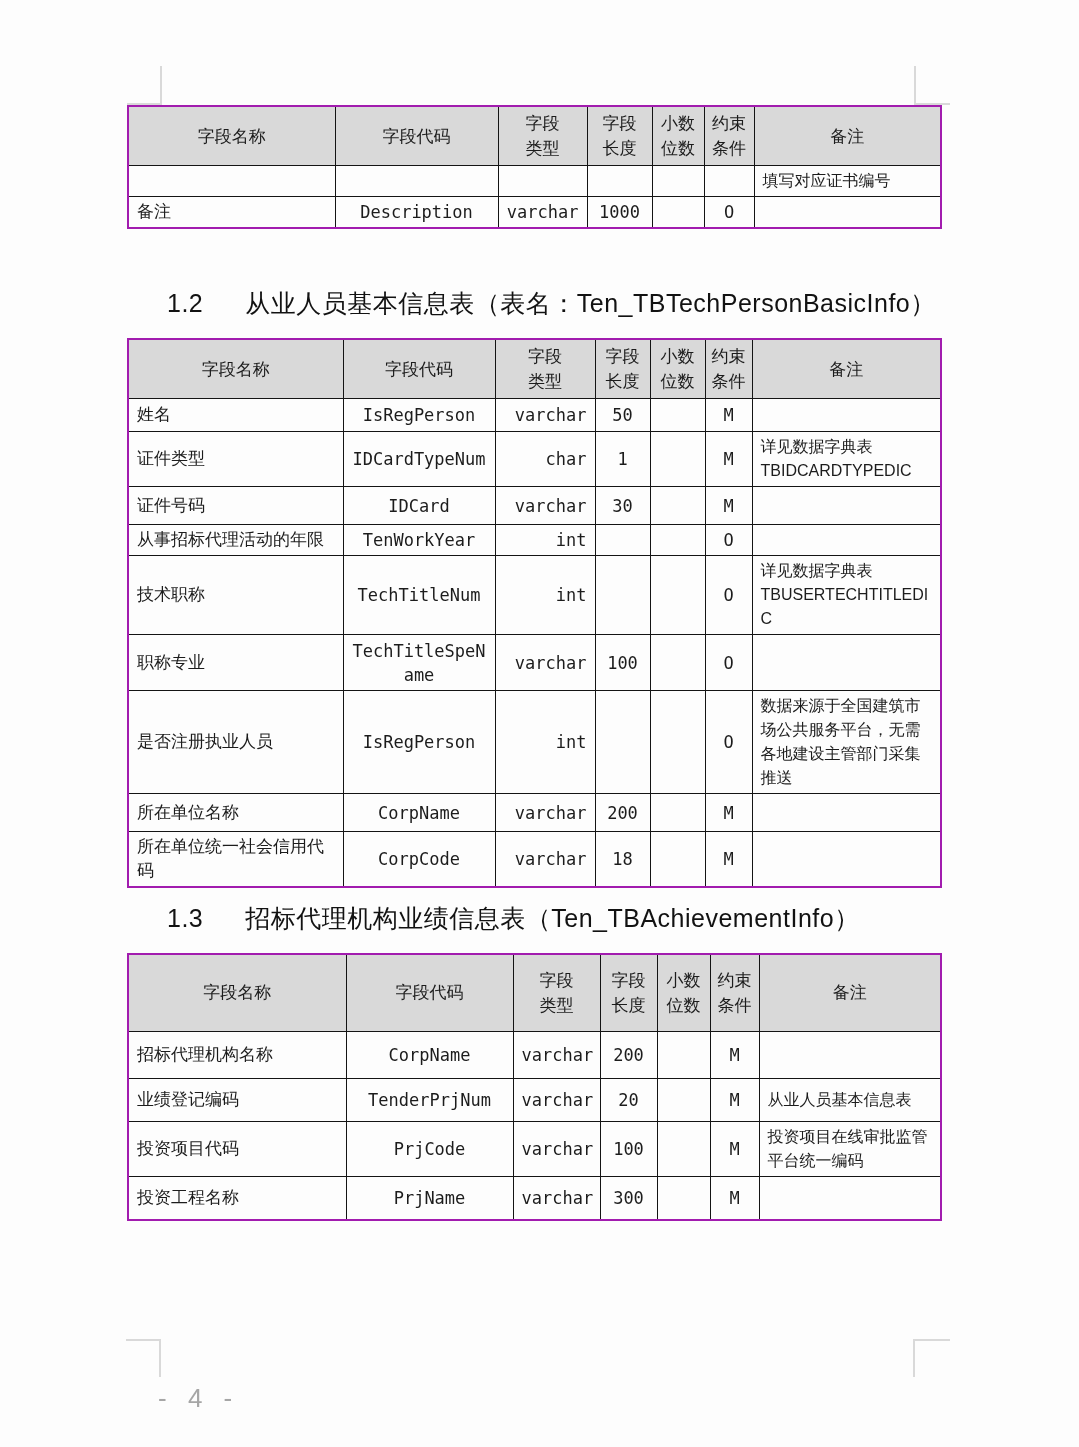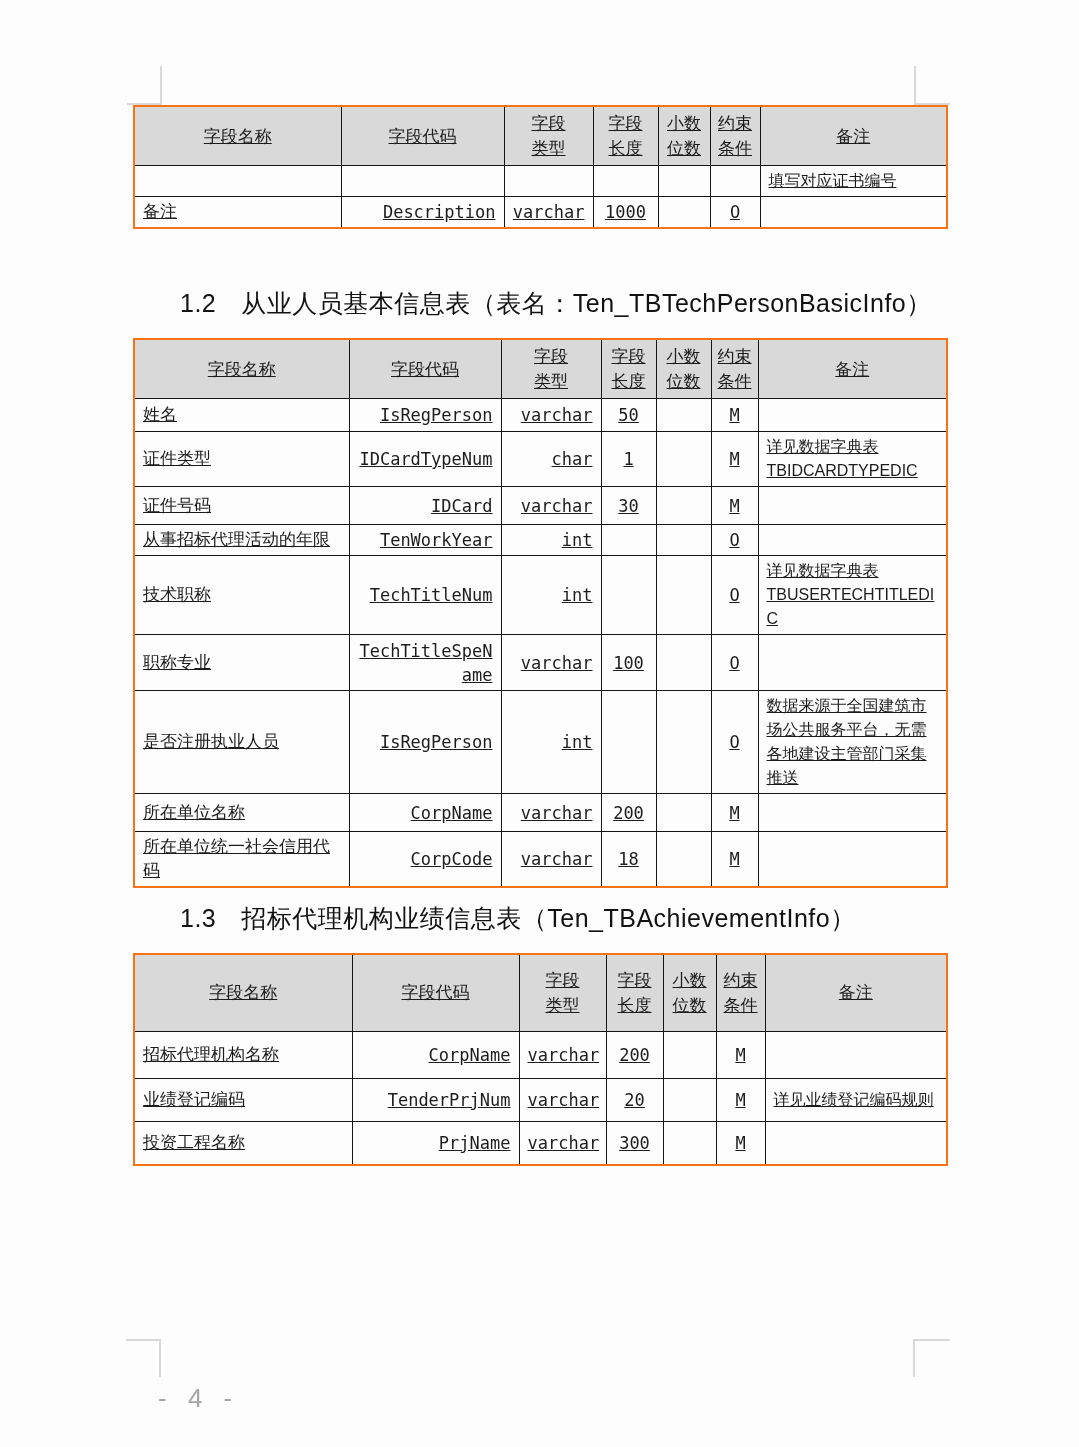--- a/index.html
+++ b/index.html
@@ -14,54 +14,53 @@
   }
   
   .mark { position:absolute; border:0 solid #d9d9d9; }
   .mark.tl { left:127px; top:66px;  width:33px; height:37px; border-right-width:2px; border-bottom-width:2px; }
   .mark.tr { left:914px; top:66px;  width:34px; height:37px; border-left-width:2px;  border-bottom-width:2px; }
   .mark.bl { left:126px; top:1339px; width:33px; height:36px; border-right-width:2px; border-top-width:2px; }
   .mark.br { left:913px; top:1339px; width:35px; height:36px; border-left-width:2px;  border-top-width:2px; }
 
   
   .section-title {
-    position:absolute; left:180px;
-    display:flex; align-items:baseline; gap:25px;
+    position:absolute; left:167px;
+    display:flex; align-items:baseline; gap:42px;
     font-size:25px; color:#121212; letter-spacing:0.5px;
     white-space:nowrap;
   }
   .st-12 { top:287px; }
   .st-13 { top:902px; }
 
   
   table.spec {
-    position:absolute; left:133px; width:813px;
+    position:absolute; left:127px; width:813px;
     border-collapse:collapse; table-layout:fixed;
-    border:2px solid #f97316;
+    border:2px solid #a21caf;
     font-size:17px;
-    text-decoration:underline;
   }
   .t-cont { top:105px; }
   .t-12   { top:338px; }
   .t-13   { top:953px; }
   table.spec th, table.spec td {
     border:1px solid #141414;
     vertical-align:middle;
     overflow:hidden;
     padding:3px 8px;
   }
   table.spec th {
     background:#d9d9d9;
     font-weight:normal;
     text-align:center;
     line-height:25px;
     padding:4px 2px;
   }
   td.c-name   { text-align:left;  padding-left:9px; line-height:24px; }
-  td.c-code   { text-align:right;  padding-left:9px; font-family:"DejaVu Sans Mono", monospace; word-break:break-all; line-height:24px; }
+  td.c-code   { text-align:center;  padding-left:9px; font-family:"DejaVu Sans Mono", monospace; word-break:break-all; line-height:24px; }
   td.c-type   { text-align:right;  padding-left:10px; font-family:"DejaVu Sans Mono", monospace; }
   td.c-num    { text-align:center; font-family:"DejaVu Sans Mono", monospace; padding:3px 2px; }
   td.c-remark { text-align:left;  padding:4px 8px; font-size:16px; line-height:24px;
                 word-break:break-all; white-space:pre-line; }
 
   
   .page-number {
     position:absolute; left:158px; top:1383px;
     color:#a6a6a6; font-size:26px; letter-spacing:7px;
     white-space:pre;
@@ -305,21 +304,30 @@
         <td class="c-num">M</td>
         <td class="c-remark"></td>
       </tr>
       <tr style="height:43px">
         <td class="c-name">业绩登记编码</td>
         <td class="c-code">TenderPrjNum</td>
         <td class="c-type">varchar</td>
         <td class="c-num">20</td>
         <td class="c-num"></td>
         <td class="c-num">M</td>
-        <td class="c-remark">详见业绩登记编码规则</td>
+        <td class="c-remark">从业人员基本信息表</td>
+      </tr>
+      <tr style="height:53px">
+        <td class="c-name">投资项目代码</td>
+        <td class="c-code">PrjCode</td>
+        <td class="c-type">varchar</td>
+        <td class="c-num">100</td>
+        <td class="c-num"></td>
+        <td class="c-num">M</td>
+        <td class="c-remark">投资项目在线审批监管平台统一编码</td>
       </tr>
       <tr style="height:44px">
         <td class="c-name">投资工程名称</td>
         <td class="c-code">PrjName</td>
         <td class="c-type">varchar</td>
         <td class="c-num">300</td>
         <td class="c-num"></td>
         <td class="c-num">M</td>
         <td class="c-remark"></td>
       </tr>

